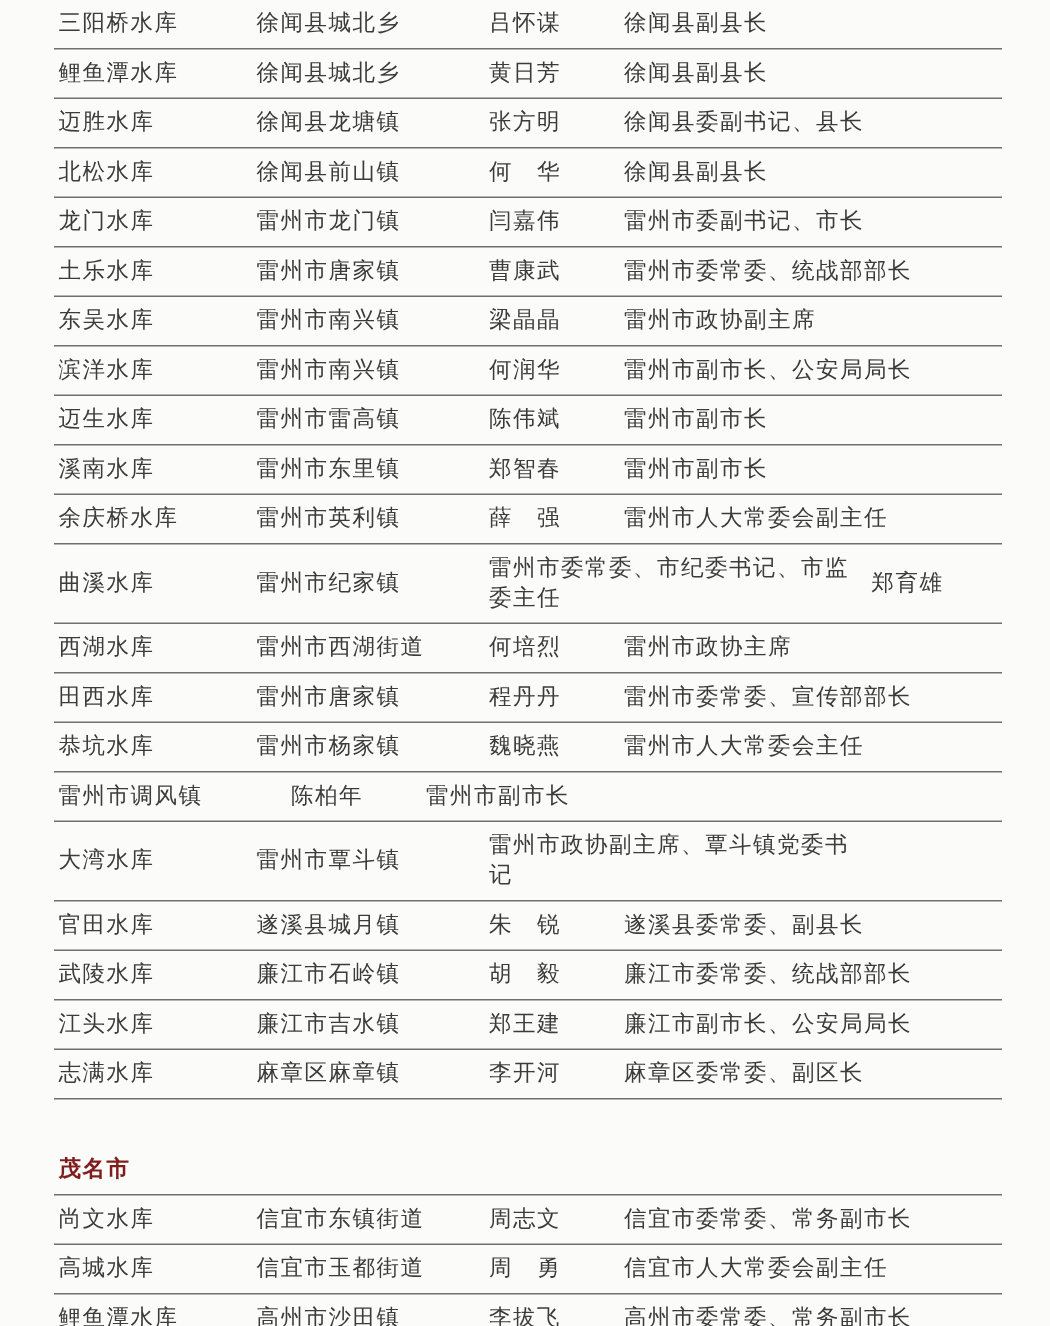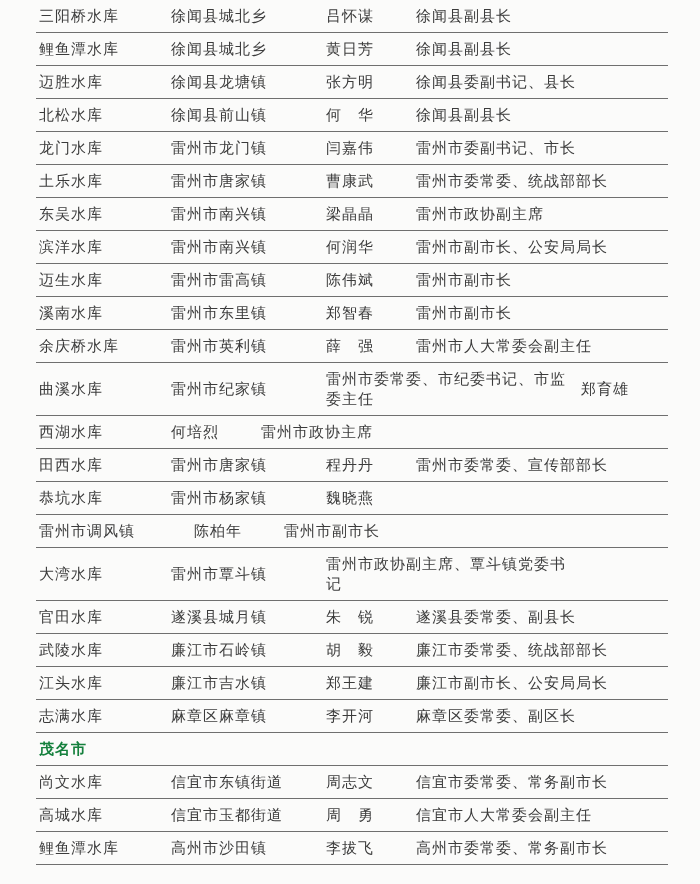--- a/index.html
+++ b/index.html
@@ -39,21 +39,22 @@
     line-height: 20px;
     letter-spacing: 1px;
     word-break: break-all;
   }
   .c1 { width: 132px; }
   .c2 { width: 155px; }
   .c3 { width: 90px;  }
   .c4 { width: 255px; }
   .section-title {
     font-weight: bold;
-    color: #15803d;
+    color: #7f1d1d;
+    margin-top: 31px;
   }
 </style>
 </head>
 <body>
 
 <div class="page">
   <div class="table" id="reservoir-table">
   <div class="row">
     <div class="c c1">三阳桥水库</div>
     <div class="c c2">徐闻县城北乡</div>
@@ -133,35 +134,37 @@
 
   <div class="row">
     <div class="c c1">曲溪水库</div>
     <div class="c c2">雷州市纪家镇</div>
     <div class="c c4">雷州市委常委、市纪委书记、市监委主任</div>
     <div class="c c3">郑育雄</div>
   </div>
 
   <div class="row">
     <div class="c c1">西湖水库</div>
+    <div class="c c2">雷州市西湖街道</div>
     <div class="c c3">何培烈</div>
     <div class="c c4">雷州市政协主席</div>
   </div>
 
   <div class="row">
     <div class="c c1">田西水库</div>
     <div class="c c2">雷州市唐家镇</div>
     <div class="c c3">程丹丹</div>
     <div class="c c4">雷州市委常委、宣传部部长</div>
   </div>
 
   <div class="row">
     <div class="c c1">恭坑水库</div>
     <div class="c c2">雷州市杨家镇</div>
     <div class="c c3">魏晓燕</div>
+    <div class="c c4">雷州市人大常委会主任</div>
   </div>
 
   <div class="row">
     <div class="c c2">雷州市调风镇</div>
     <div class="c c3">陈柏年</div>
     <div class="c c4">雷州市副市长</div>
   </div>
 
   <div class="row">
     <div class="c c1">大湾水库</div>

